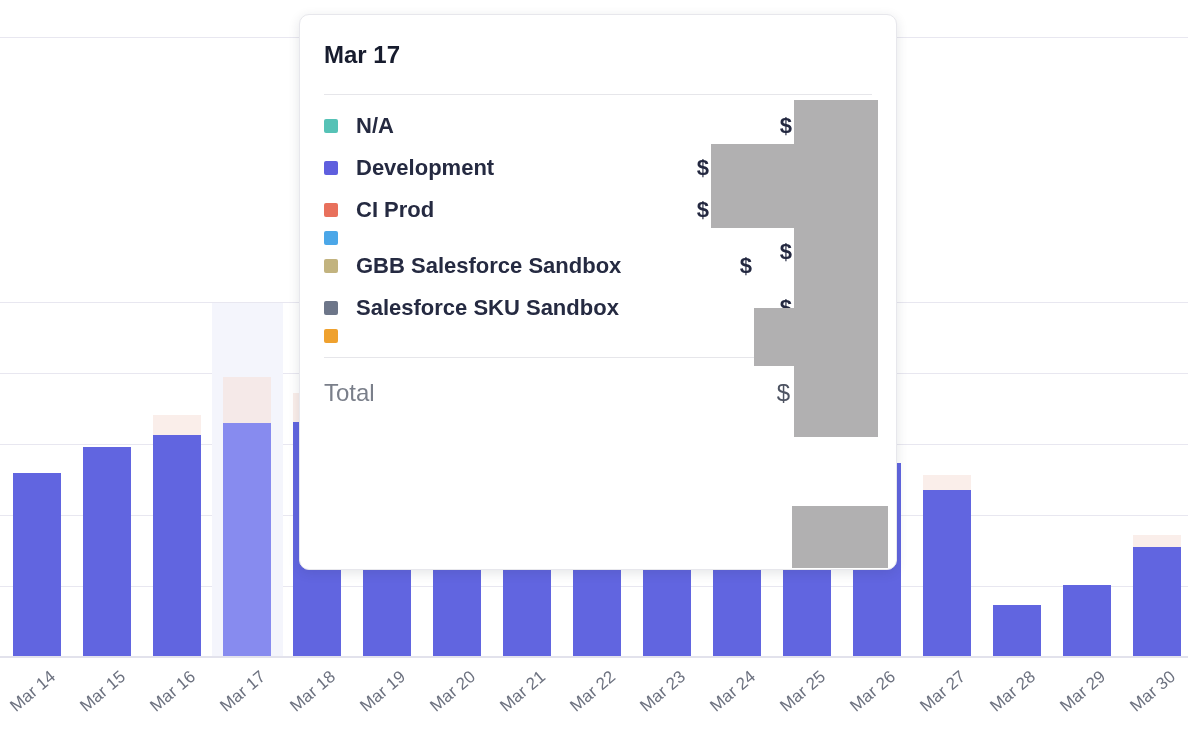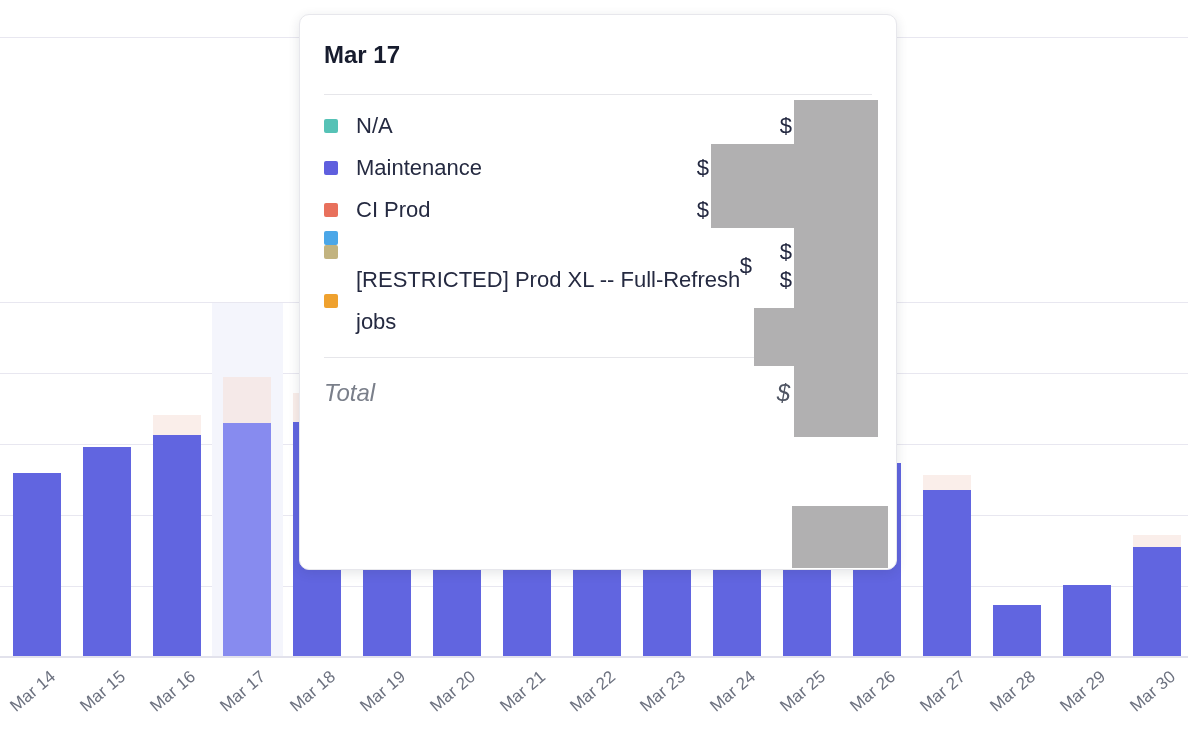--- a/index.html
+++ b/index.html
@@ -13,27 +13,27 @@
   .bar-cap{position:absolute;}
   .x-label{position:absolute;font-size:17px;color:#6d7280;white-space:nowrap;
     transform:rotate(-40deg);transform-origin:100% 0;}
 
   
   .tooltip{position:absolute;left:299px;top:14px;width:598px;height:556px;background:#fff;
     border:1px solid #e7e7ec;border-radius:10px;box-shadow:0 3px 12px rgba(31,41,55,.12);
     box-sizing:border-box;padding:0 24px;z-index:10;}
   .tt-title{font-size:24px;line-height:28px;font-weight:700;color:#171c2e;margin:26px 0 0 0;}
   .tt-divider{height:1px;background:#e6e6ea;border:0;margin:25px 0 0 0;}
-  .tt-rows{margin-top:10px;}
+  .tt-rows{margin-top:10px;font-weight:bold;}
   .tt-row{position:relative;display:flex;align-items:center;line-height:42px;font-size:22px;color:#252a41;}
   .tt-swatch{width:14px;height:14px;border-radius:2px;margin-right:18px;flex:0 0 14px;}
   .tt-label{max-width:392px;line-height:42px;}
   .tt-value{position:absolute;top:0;line-height:42px;white-space:nowrap;color:#232840;}
   .tt-divider2{height:1px;background:#e6e6ea;border:0;margin:14px 0 0 0;}
-  .tt-total{position:relative;margin-top:0;line-height:42px;font-size:24px;color:#7a7f8a;margin-top:14px;font-style:italic;}
+  .tt-total{position:relative;margin-top:0;line-height:42px;font-size:24px;color:#7a7f8a;margin-top:14px;}
   .tt-total .tt-value{color:#4e5462;}
 
   .redaction{position:absolute;z-index:20;}
 </style>
 </head>
 <body>
 
 <div id="stage">
   <div id="grid-layer">
       <div class="gridline" style="top: 37px;"></div>
@@ -95,39 +95,44 @@
     <div class="tt-title">Mar 17</div>
     <hr class="tt-divider">
     <div class="tt-rows" id="tt-rows">
         <div class="tt-row">
           <span class="tt-swatch" style="background: rgb(86, 194, 182);"></span>
           <span class="tt-label">N/A</span>
           <span class="tt-value" style="right: 80px;">$</span>
         </div>
         <div class="tt-row">
           <span class="tt-swatch" style="background: rgb(95, 95, 222);"></span>
-          <span class="tt-label">Maintenance</span>
+          <span class="tt-label">Development</span>
           <span class="tt-value" style="right: 163px;">$</span>
         </div>
         <div class="tt-row">
           <span class="tt-swatch" style="background: rgb(232, 112, 92);"></span>
           <span class="tt-label">CI Prod</span>
           <span class="tt-value" style="right: 163px;">$</span>
         </div>
         <div class="tt-row">
           <span class="tt-swatch" style="background: rgb(75, 167, 232);"></span>
           <span class="tt-value" style="right: 80px;">$</span>
         </div>
         <div class="tt-row">
           <span class="tt-swatch" style="background: rgb(194, 179, 127);"></span>
+          <span class="tt-label">GBB Salesforce Sandbox</span>
           <span class="tt-value" style="right: 120px;">$</span>
         </div>
         <div class="tt-row">
+          <span class="tt-swatch" style="background: rgb(109, 118, 137);"></span>
+          <span class="tt-label">Salesforce SKU Sandbox</span>
+          <span class="tt-value" style="right: 80px;">$</span>
+        </div>
+        <div class="tt-row">
           <span class="tt-swatch" style="background: rgb(239, 161, 46);"></span>
-          <span class="tt-label">[RESTRICTED] Prod XL -- Full-Refresh jobs</span>
           <span class="tt-value" style="right: 80px;">$</span>
         </div>
       </div>
     <hr class="tt-divider2">
     <div class="tt-row tt-total">
       <span>Total</span>
       <span class="tt-value" id="tt-total-value" style="right: 82px;">$</span>
     </div>
   </div>
 

